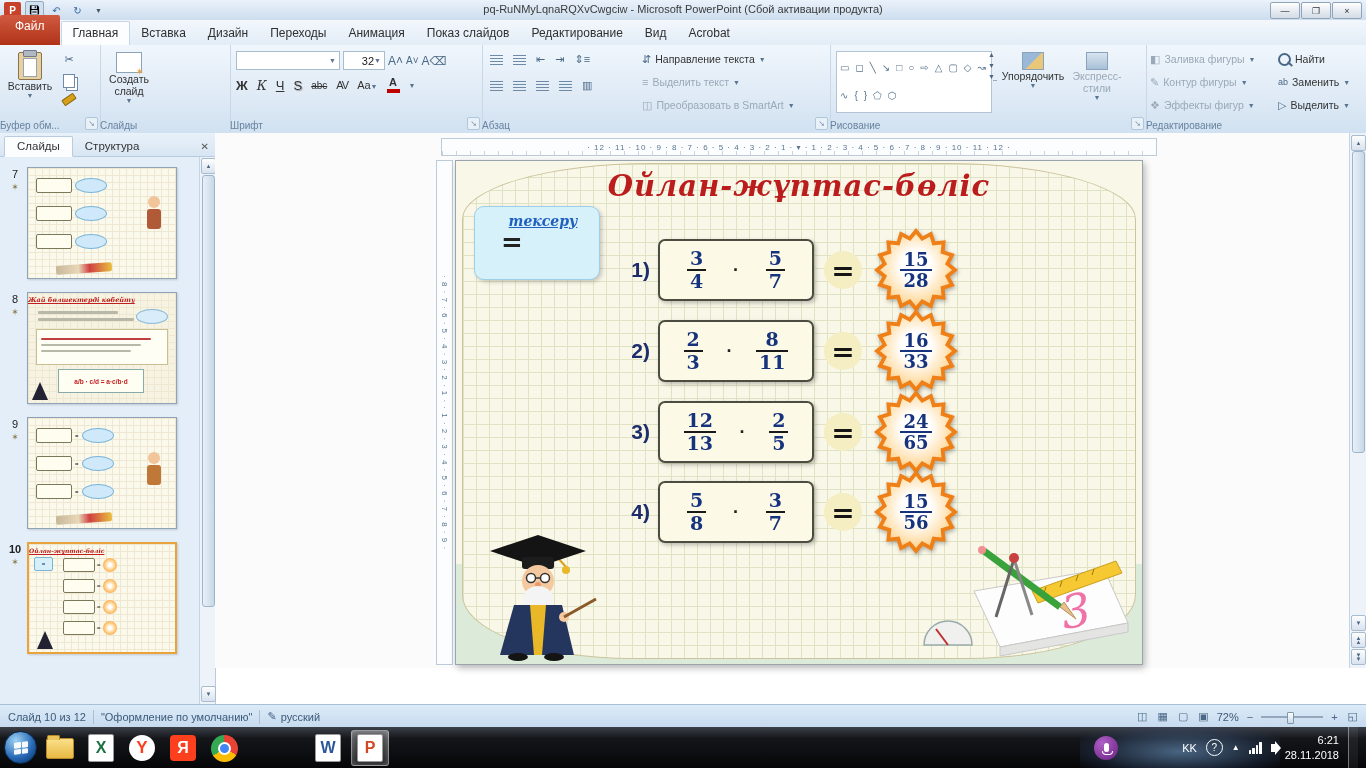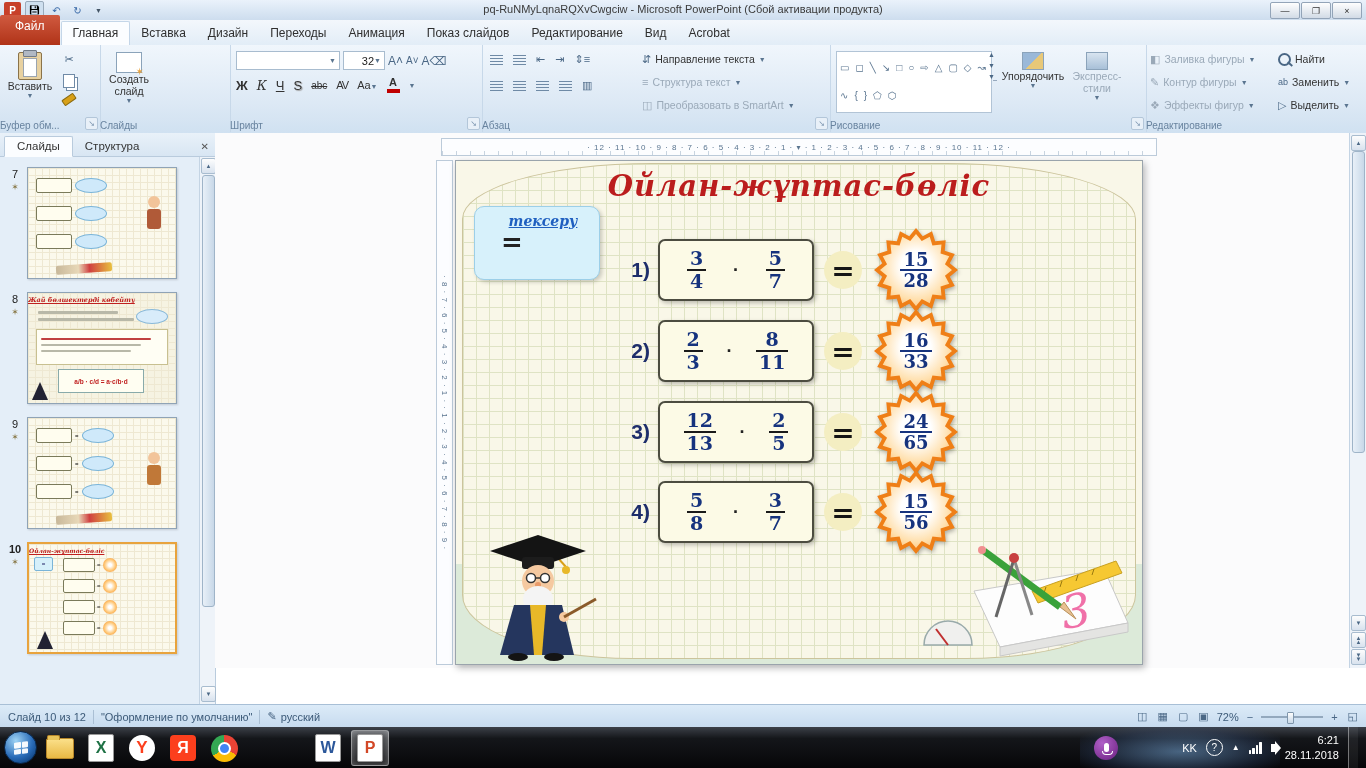--- a/index.html
+++ b/index.html
@@ -314,21 +314,21 @@
         <span class="glyph">▥</span>
       </div>
       <div style="position:absolute;left:160px;top:4px;display:flex;flex-direction:column;gap:3px;">
         <div class="smallbtn">
             <span class="glyph">⇵</span>
             <span>Направление текста</span>
             <span class="darr">▼</span>
           </div>
         <div class="smallbtn disabled">
             <span class="glyph disabled">≡</span>
-            <span>Структура текст</span>
+            <span>Выделить текст</span>
             <span class="darr">▼</span>
           </div>
         <div class="smallbtn disabled">
             <span class="glyph disabled">◫</span>
             <span>Преобразовать в SmartArt</span>
             <span class="darr">▼</span>
           </div>
       </div>
       <div class="group-label">Абзац</div>
       <div class="dlg">↘</div>

